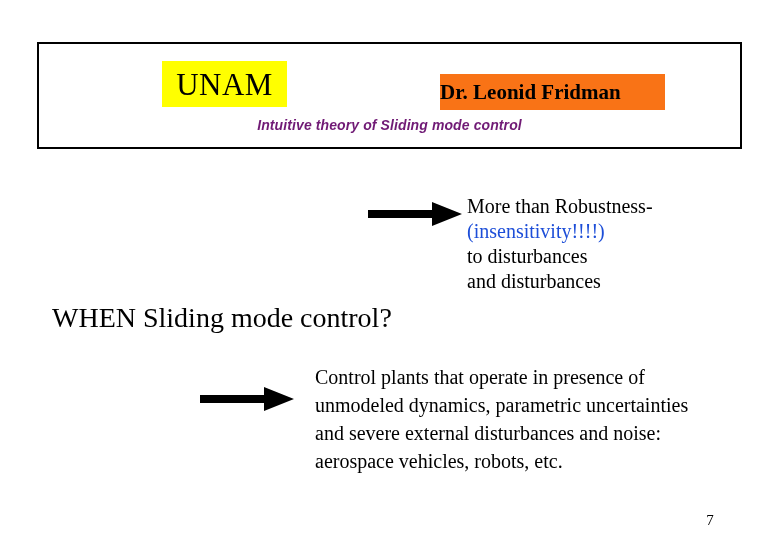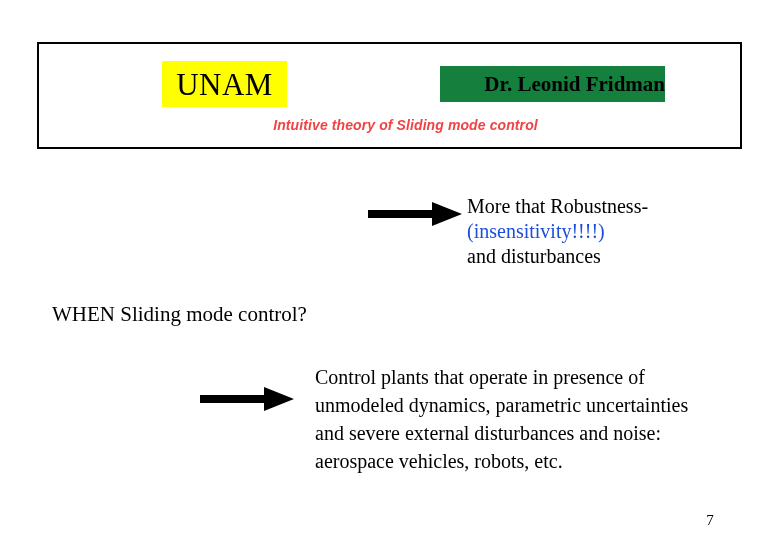--- a/index.html
+++ b/index.html
@@ -55,49 +55,49 @@
     font-size: 31px;
     line-height: 1;
     letter-spacing: 0.5px;
     color: #000000;
     white-space: nowrap;
   }
 
   #presenter-badge {
     position: absolute;
     left: 401px;           
-    top: 22px;
+    top: 30px;
     width: 225px;
     height: 36px;
-    background: #15803d;
+    background: #f97316;
     display: flex;
     align-items: center;
-    justify-content: flex-end;
+    justify-content: flex-start;
   }
   #presenter-badge .badge-text {
     font-family: "Liberation Serif", serif;
     font-weight: bold;
     font-size: 21px;
     line-height: 1;
     color: #000000;
     white-space: nowrap;
   }
 
   #subtitle {
     position: absolute;
-    left: 16px;
+    left: 0;
     top: 73px;             
     width: 701px;
     text-align: center;
     font-family: "Liberation Sans", sans-serif;
     font-weight: bold;
     font-style: italic;
     font-size: 14px;
     letter-spacing: 0.1px;
-    color: #ef4444;
+    color: #701a75;
     white-space: nowrap;
   }
 
   
   .body-serif {
     position: absolute;
     font-family: "Liberation Serif", serif;
     color: #000000;
   }
 
@@ -105,21 +105,21 @@
     left: 57px;
     top: 181px;
     font-size: 21px;
     line-height: 1.15;
     white-space: nowrap;
   }
 
   #question-when {
     left: 52px;
     top: 282px;
-    font-size: 21px;
+    font-size: 28px;
     line-height: 1.15;
     white-space: nowrap;
   }
 
   #answer-block {
     left: 467px;
     top: 174px;
     font-size: 20px;
     line-height: 25px;
     width: 300px;
@@ -183,22 +183,23 @@
     </svg>
   </div>
 
   <div class="arrow" id="arrow-bottom">
     <svg width="96" height="28" viewBox="0 0 96 28" xmlns="http://www.w3.org/2000/svg">
       <path d="M0 10 L64 10 L64 2 L94 14 L64 26 L64 18 L0 18 Z" fill="#000000"></path>
     </svg>
   </div>
 
   <div class="body-serif" id="answer-block">
-    <div class="line">More that Robustness-</div>
+    <div class="line">More than Robustness-</div>
     <div class="line accent">(insensitivity!!!!)</div>
+    <div class="line">to disturbances</div>
     <div class="line">and disturbances</div>
   </div>
 
   <div class="body-serif" id="detail-block">
     <div class="line">Control plants that operate in presence of</div>
     <div class="line">unmodeled dynamics, parametric uncertainties</div>
     <div class="line">and severe external disturbances and noise:</div>
     <div class="line">aerospace vehicles, robots, etc.</div>
   </div>
 

